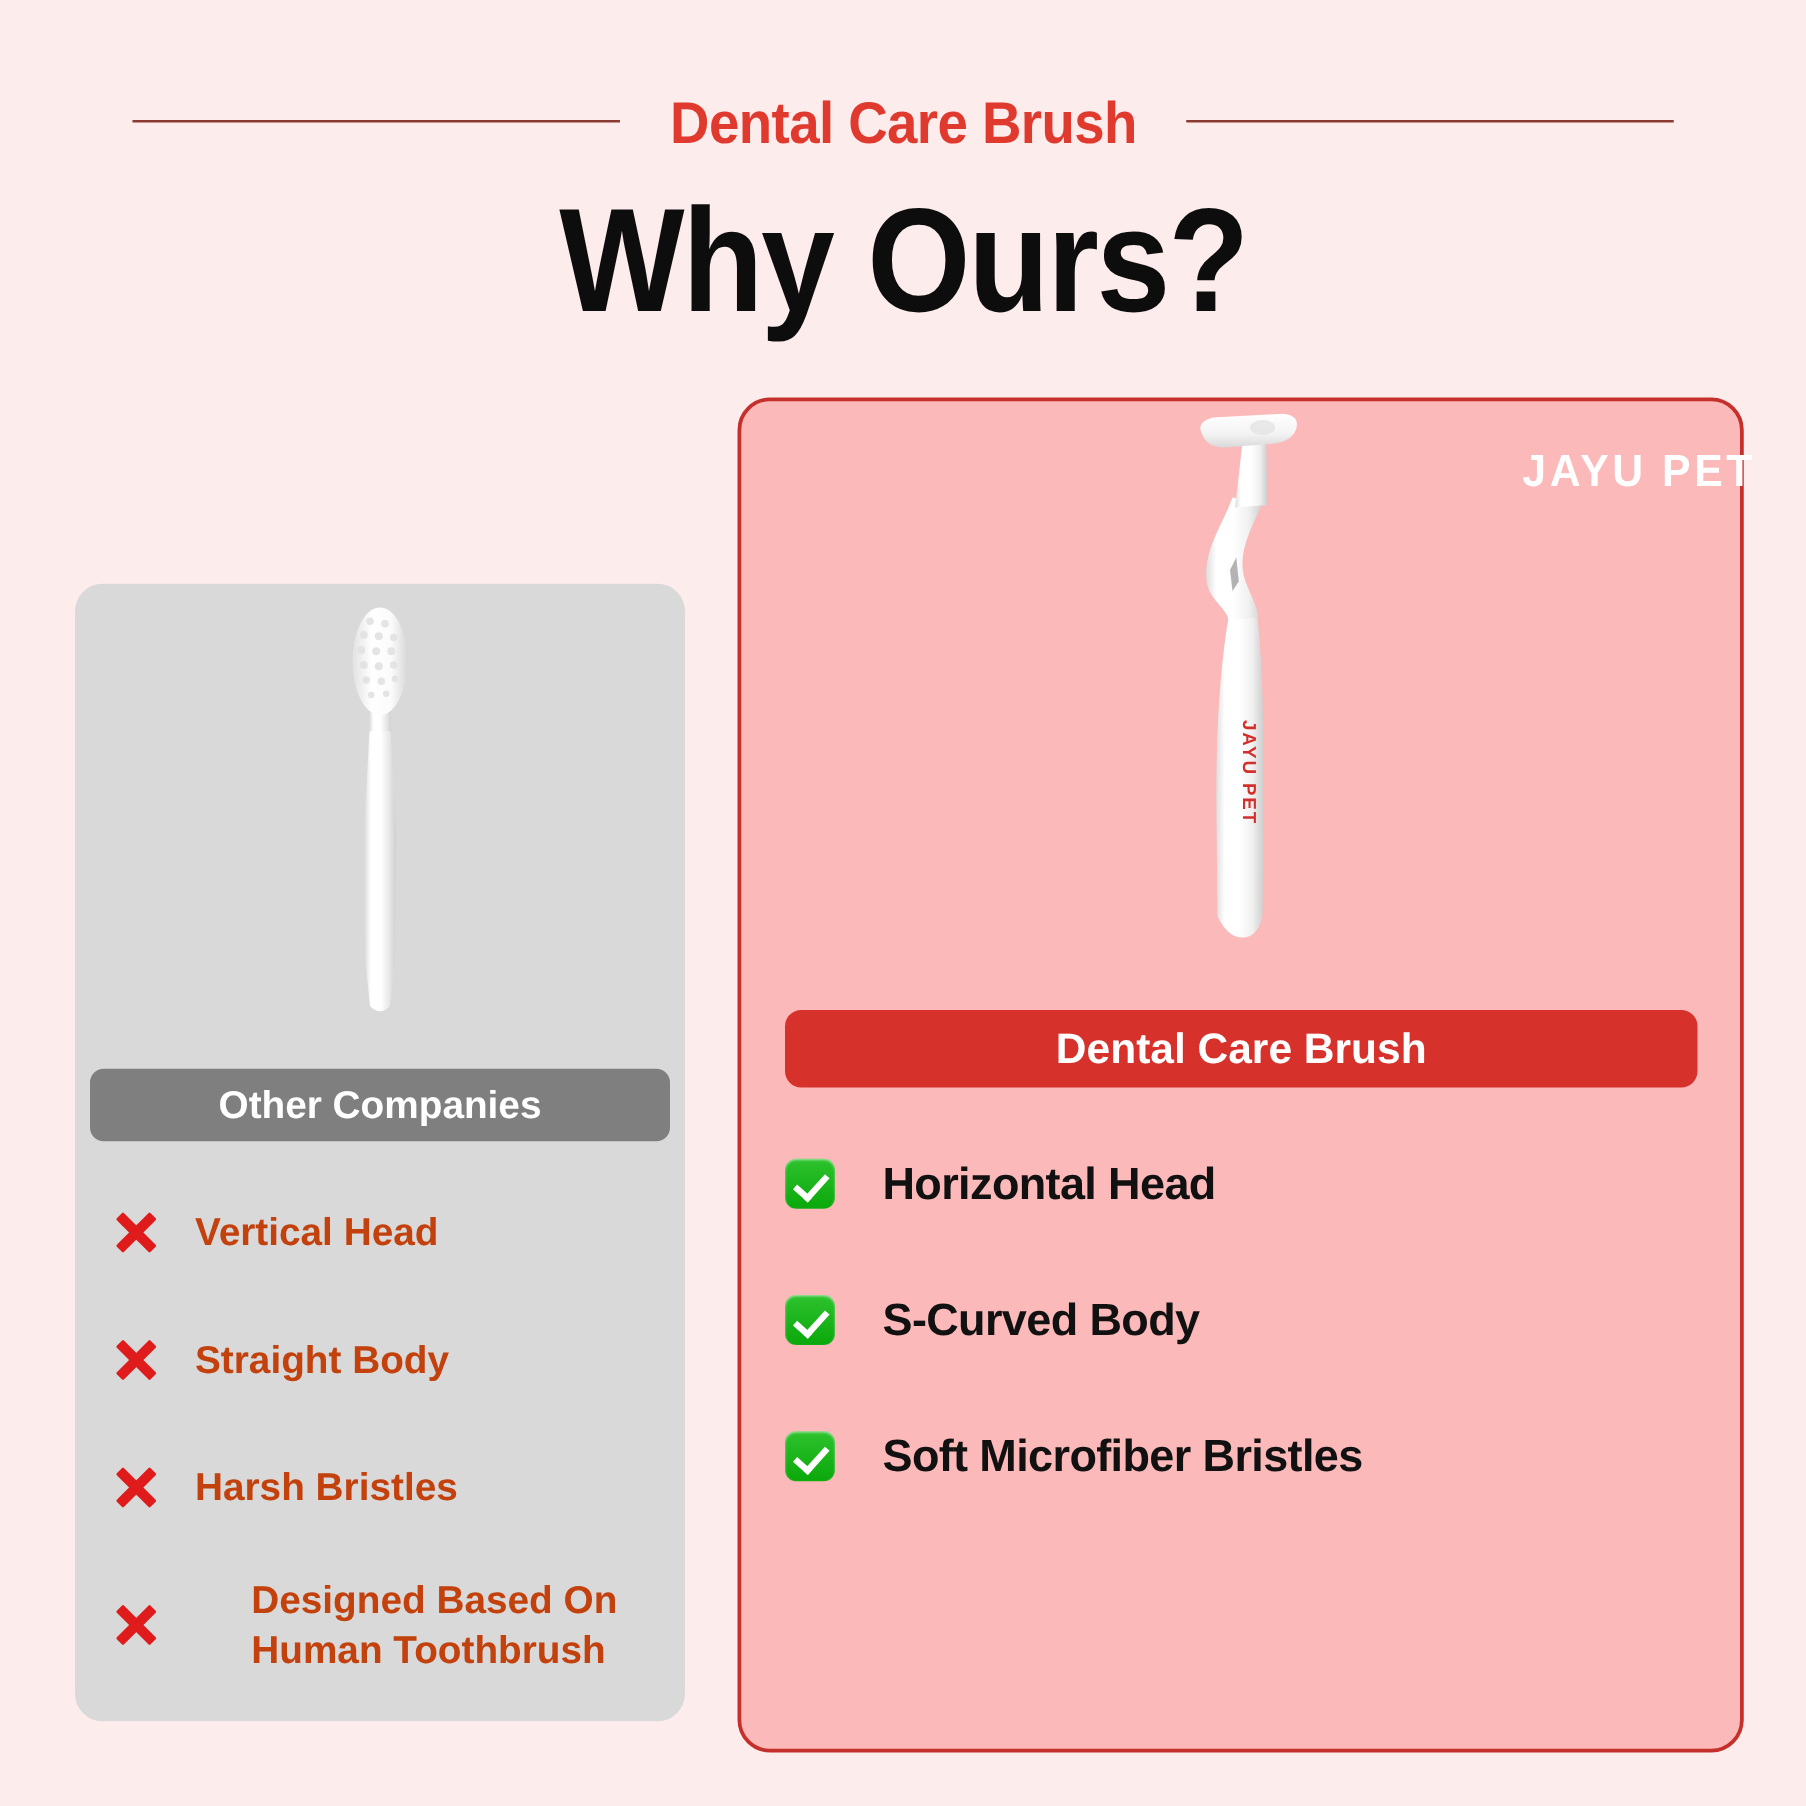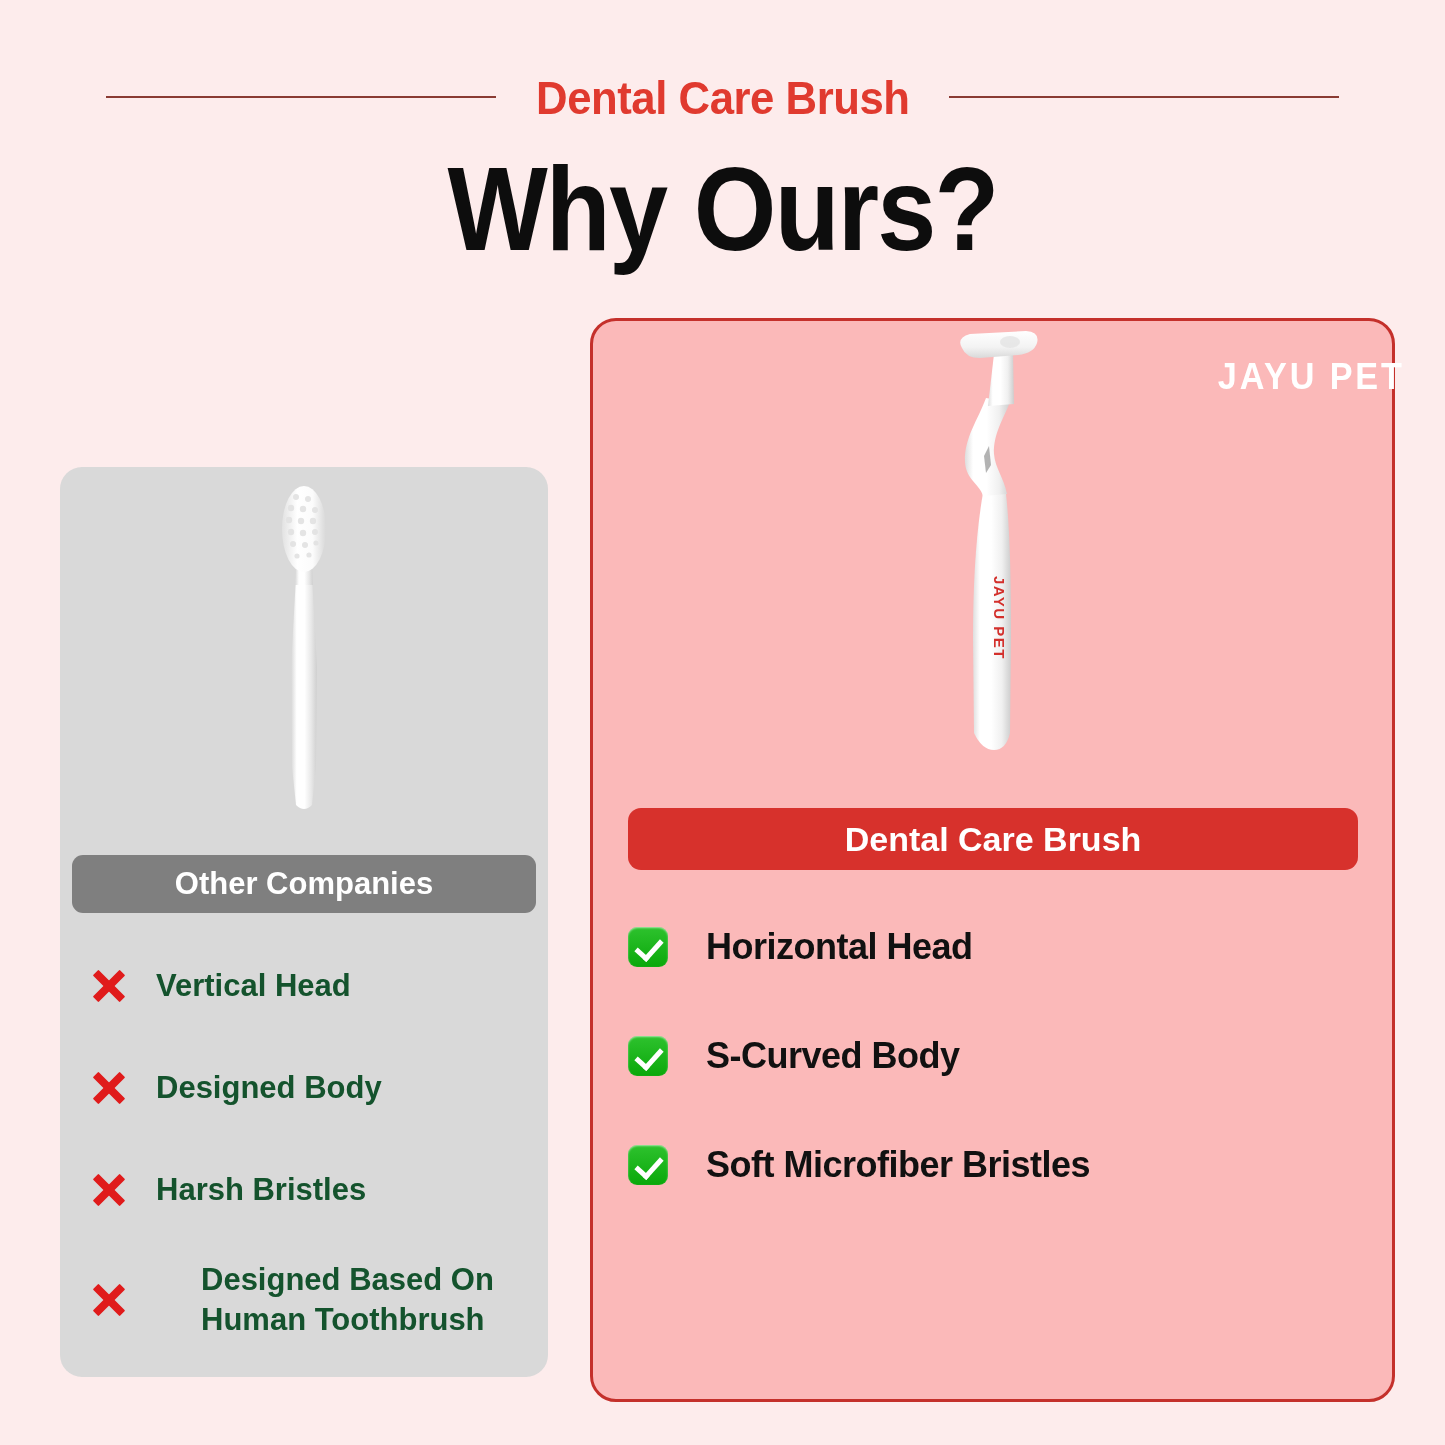--- a/index.html
+++ b/index.html
@@ -124,21 +124,21 @@
     width: 38px;
     height: 8px;
     background: #e01b1b;
     border-radius: 1px;
   }
   .icon-x::before { transform: rotate(45deg); }
   .icon-x::after  { transform: rotate(-45deg); }
   .row-other .row-label {
     font-size: 31px;
     font-weight: bold;
-    color: #14532d;
+    color: #c2410c;
     line-height: 1.28;
     letter-spacing: 0px;
   }
 
   
   .card-ours {
     position: absolute;
     left: 590px;
     top: 318px;
     width: 805px;
@@ -291,21 +291,21 @@
 
   <div class="list-other">
 
     <div class="row-other">
       <span class="icon-x"></span>
       <span class="row-label">Vertical Head</span>
     </div>
 
     <div class="row-other">
       <span class="icon-x"></span>
-      <span class="row-label">Designed Body</span>
+      <span class="row-label">Straight Body</span>
     </div>
 
     <div class="row-other">
       <span class="icon-x"></span>
       <span class="row-label">Harsh Bristles</span>
     </div>
 
     <div class="row-other tall">
       <span class="icon-x"></span>
       <span class="row-label" style="white-space:pre-line;">Designed Based On

